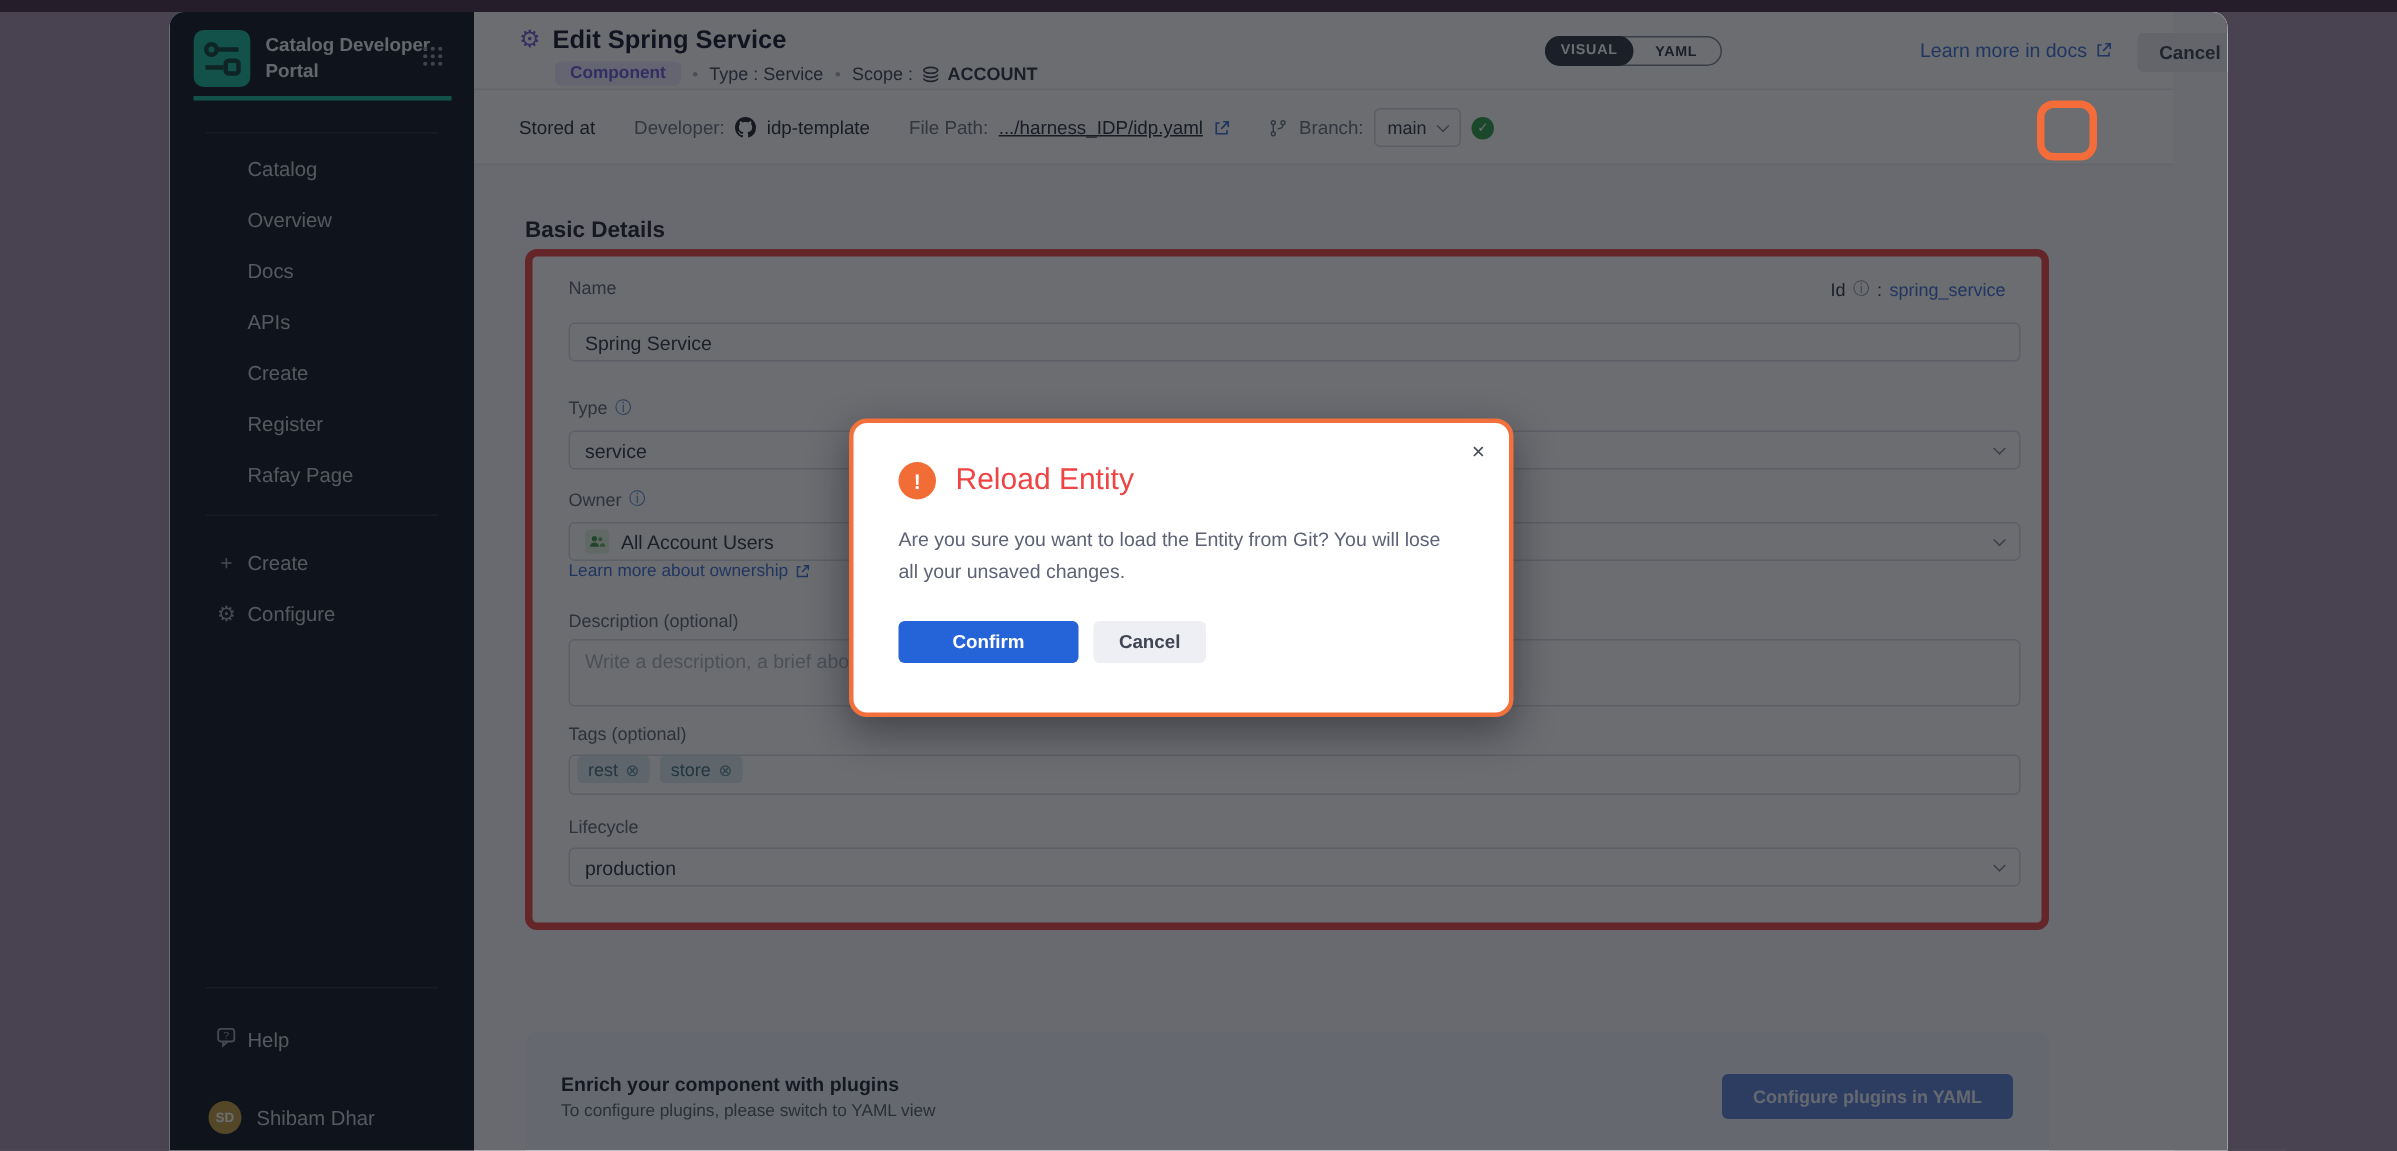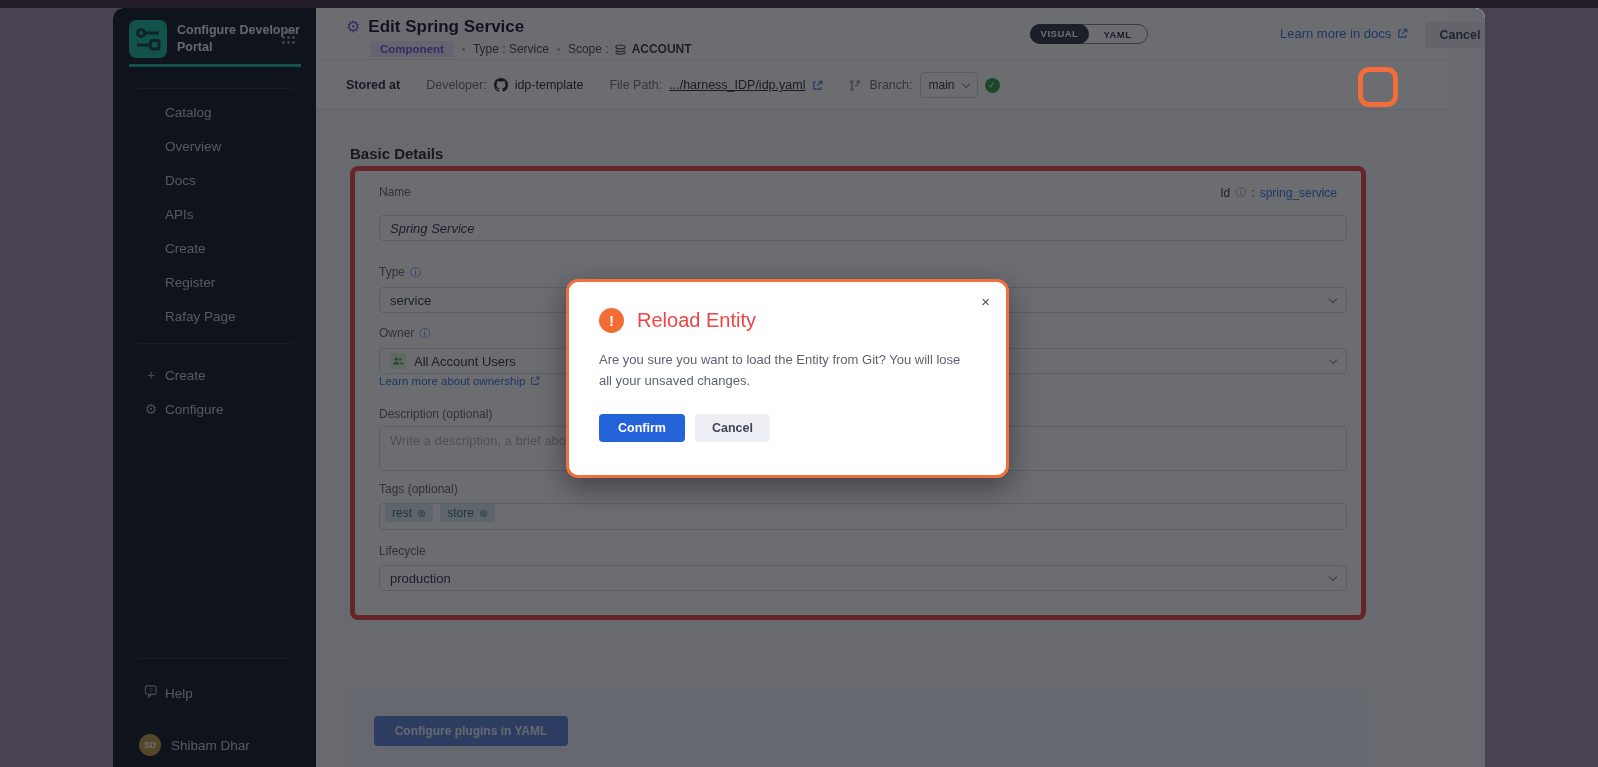--- a/index.html
+++ b/index.html
@@ -47,21 +47,21 @@
   .seg.sel{background:#2c3340;color:#fff;border-radius:999px;height:20px;line-height:20px;margin:-1px;}
   .seg.unsel{color:#2b3440;}
 
   .docs-link{position:absolute;left:964px;top:18px;display:flex;align-items:center;gap:6px;
     color:#3b6fd4;font-size:13px;cursor:pointer;}
   .btn{border:none;border-radius:4px;font-size:12.5px;font-weight:600;cursor:pointer;font-family:inherit;}
   #cancel-btn{position:absolute;left:1109px;top:14px;width:70px;height:26px;background:#e9ebef;color:#3c414d;}
 
   #stored-bar{position:absolute;left:0;top:52px;width:1133px;height:50px;background:#fff;border-bottom:1px solid #e8e9eb;}
   .stored-row{position:absolute;left:30px;top:0;height:50px;display:flex;align-items:center;gap:7px;font-size:12.5px;}
-  .lab-dark{color:#272c35;font-weight:700;}
+  .lab-dark{color:#272c35;font-weight:400;}
   .lab-gray{color:#6a707a;}
   .val-dark{color:#272c35;}
   .gap20{width:12px;}
   .path-link{color:#272c35;text-decoration:underline;cursor:pointer;}
   .branch-select{border:1px solid #d4d6db;border-radius:4px;height:26px;padding:0 8px;display:flex;align-items:center;gap:8px;
     font-size:12px;color:#2b3440;cursor:pointer;background:#fff;}
   .chev{width:6px;height:6px;border-right:1.5px solid #7b8290;border-bottom:1.5px solid #7b8290;
     transform:rotate(45deg);display:inline-block;margin-top:-3px;}
   .check-circle{width:15px;height:15px;border-radius:50%;background:#2f9e44;color:#fff;font-size:9px;
     display:flex;align-items:center;justify-content:center;}
@@ -105,41 +105,41 @@
   #hl-ring{position:absolute;left:1245px;top:59px;width:40px;height:40px;border:5px solid #f46c39;border-radius:11px;z-index:20;}
   #modal{position:absolute;left:453px;top:271px;width:443px;height:199px;background:#fff;border:3px solid #f2703c;
     border-radius:12px;z-index:30;box-shadow:0 10px 28px rgba(15,15,25,.45);padding:26px 30px;}
   #modal-close{position:absolute;top:12px;right:16px;font-size:15px;color:#4a4f5a;cursor:pointer;line-height:1;}
   .modal-head{display:flex;align-items:center;gap:13px;}
   .warn-circle{width:25px;height:25px;border-radius:50%;background:#f26d35;color:#fff;font-weight:700;font-size:14px;
     display:flex;align-items:center;justify-content:center;flex:none;}
   .modal-title{font-size:20px;font-weight:400;color:#ef4444;}
   .modal-body{margin-top:16px;font-size:13px;color:#5d6275;line-height:1.65;padding-right:6px;}
   .modal-btns{margin-top:22px;display:flex;gap:10px;}
-  #confirm-btn{background:#2563d9;color:#fff;padding:7px 19px;font-size:12.5px;}
+  #confirm-btn{background:#2563d9;color:#fff;padding:7px 36px;font-size:12.5px;}
   #modal-cancel-btn{background:#edeff5;color:#414654;padding:7px 17px;font-size:12.5px;}
 </style>
 </head>
 <body>
 
 <div id="top-strip"></div>
 
 <div id="window">
 
   <div id="sidebar">
     <div class="logo-row">
       <svg width="38" height="38" viewBox="0 0 38 38">
         <rect width="38" height="38" rx="7" fill="#19b79b"></rect>
         <circle cx="12" cy="13" r="3.5" fill="none" stroke="#0c3f38" stroke-width="3"></circle>
         <line x1="16" y1="13" x2="30" y2="13" stroke="#0c3f38" stroke-width="3"></line>
         <line x1="8" y1="25" x2="20" y2="25" stroke="#0c3f38" stroke-width="3"></line>
         <rect x="21.5" y="20.5" width="8.5" height="8.5" rx="2" fill="none" stroke="#0c3f38" stroke-width="3"></rect>
       </svg>
       <div class="logo-text">
-        <div>Configure Developer</div>
+        <div>Catalog Developer</div>
         <div>Portal</div>
       </div>
     </div>
     <svg class="grid-icon" width="15" height="15" viewBox="0 0 15 15">
       <g fill="#8d97a5">
         <circle cx="2.5" cy="2.5" r="1.4"></circle>
           <circle cx="7.5" cy="2.5" r="1.4"></circle>
           <circle cx="12.5" cy="2.5" r="1.4"></circle>
         <circle cx="2.5" cy="7.5" r="1.4"></circle>
           <circle cx="7.5" cy="7.5" r="1.4"></circle>
@@ -265,21 +265,21 @@
       <div class="section-title">Basic Details</div>
 
       <div id="card">
         <div class="fld-label" style="top:14px">Name</div>
         <div class="id-line">
           <span class="id-label">Id</span>
           <span class="id-info">ⓘ</span>
           <span class="id-label">:</span>
           <span class="id-value">spring_service</span>
         </div>
-        <input class="fld-input" style="top: 44px; font-style: italic;" readonly="" value="Spring Service">
+        <input class="fld-input" style="top: 44px;" readonly="" value="Spring Service">
 
         <div class="fld-label" style="top:94px">
           <span>Type</span>
           <span class="info-glyph">ⓘ</span>
         </div>
         <div class="fld-wrap" style="top:116px">
           <span>service</span>
           <span class="chev"></span>
         </div>
 
@@ -323,20 +323,24 @@
         </div>
 
         <div class="fld-label" style="top:373px">Lifecycle</div>
         <div class="fld-wrap" style="top:394px">
           <span>production</span>
           <span class="chev"></span>
         </div>
       </div>
 
       <div id="plugins-panel">
+        <div>
+          <div class="plug-title">Enrich your component with plugins</div>
+          <div class="plug-sub">To configure plugins, please switch to YAML view</div>
+        </div>
         <button class="btn" id="plug-btn">Configure plugins in YAML</button>
       </div>
     </div>
 
   </div>
 
   <div id="dim-overlay"></div>
   <div id="hl-ring"></div>
 
   <div id="modal">

